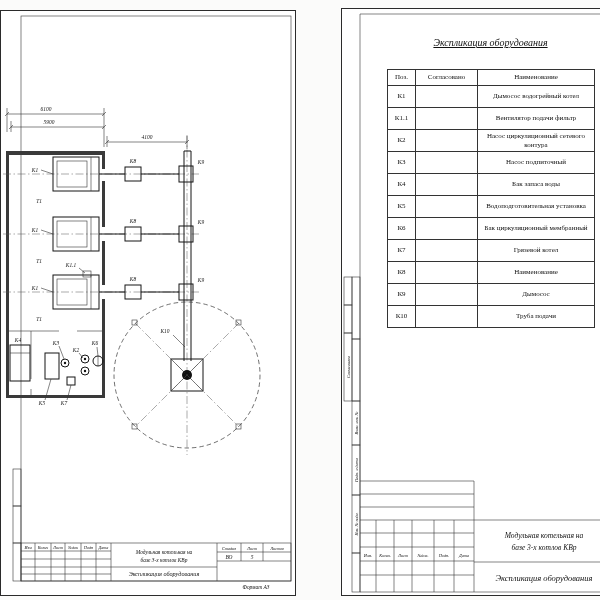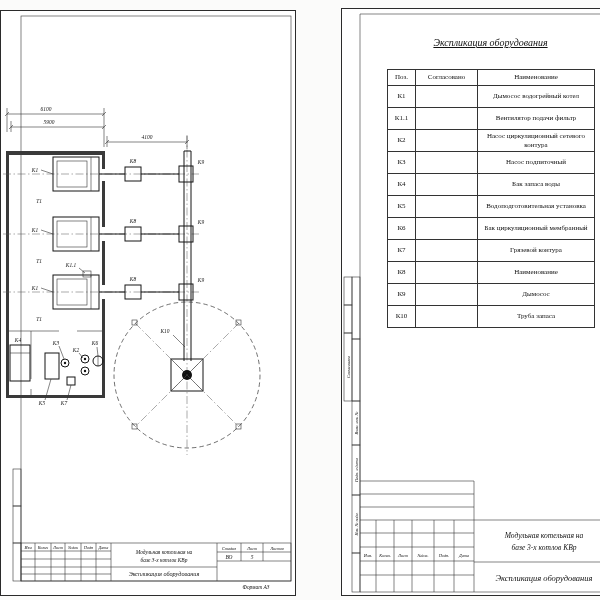--- a/index.html
+++ b/index.html
@@ -319,32 +319,32 @@
           <td>Водоподготовительная установка</td>
         </tr>
     <tr>
           <td>К6</td>
           <td></td>
           <td>Бак циркуляционный мембранный</td>
         </tr>
     <tr>
           <td>К7</td>
           <td></td>
-          <td>Грязевой контура</td>
+          <td>Грязевой котел</td>
         </tr>
     <tr>
           <td>К8</td>
           <td></td>
           <td>Наименование</td>
         </tr>
     <tr>
           <td>К9</td>
           <td></td>
           <td>Дымосос</td>
         </tr>
     <tr>
           <td>К10</td>
           <td></td>
-          <td>Труба запаса</td>
+          <td>Труба подачи</td>
         </tr>
   </tbody>
 </table>
 </div>
 
 </body></html>

